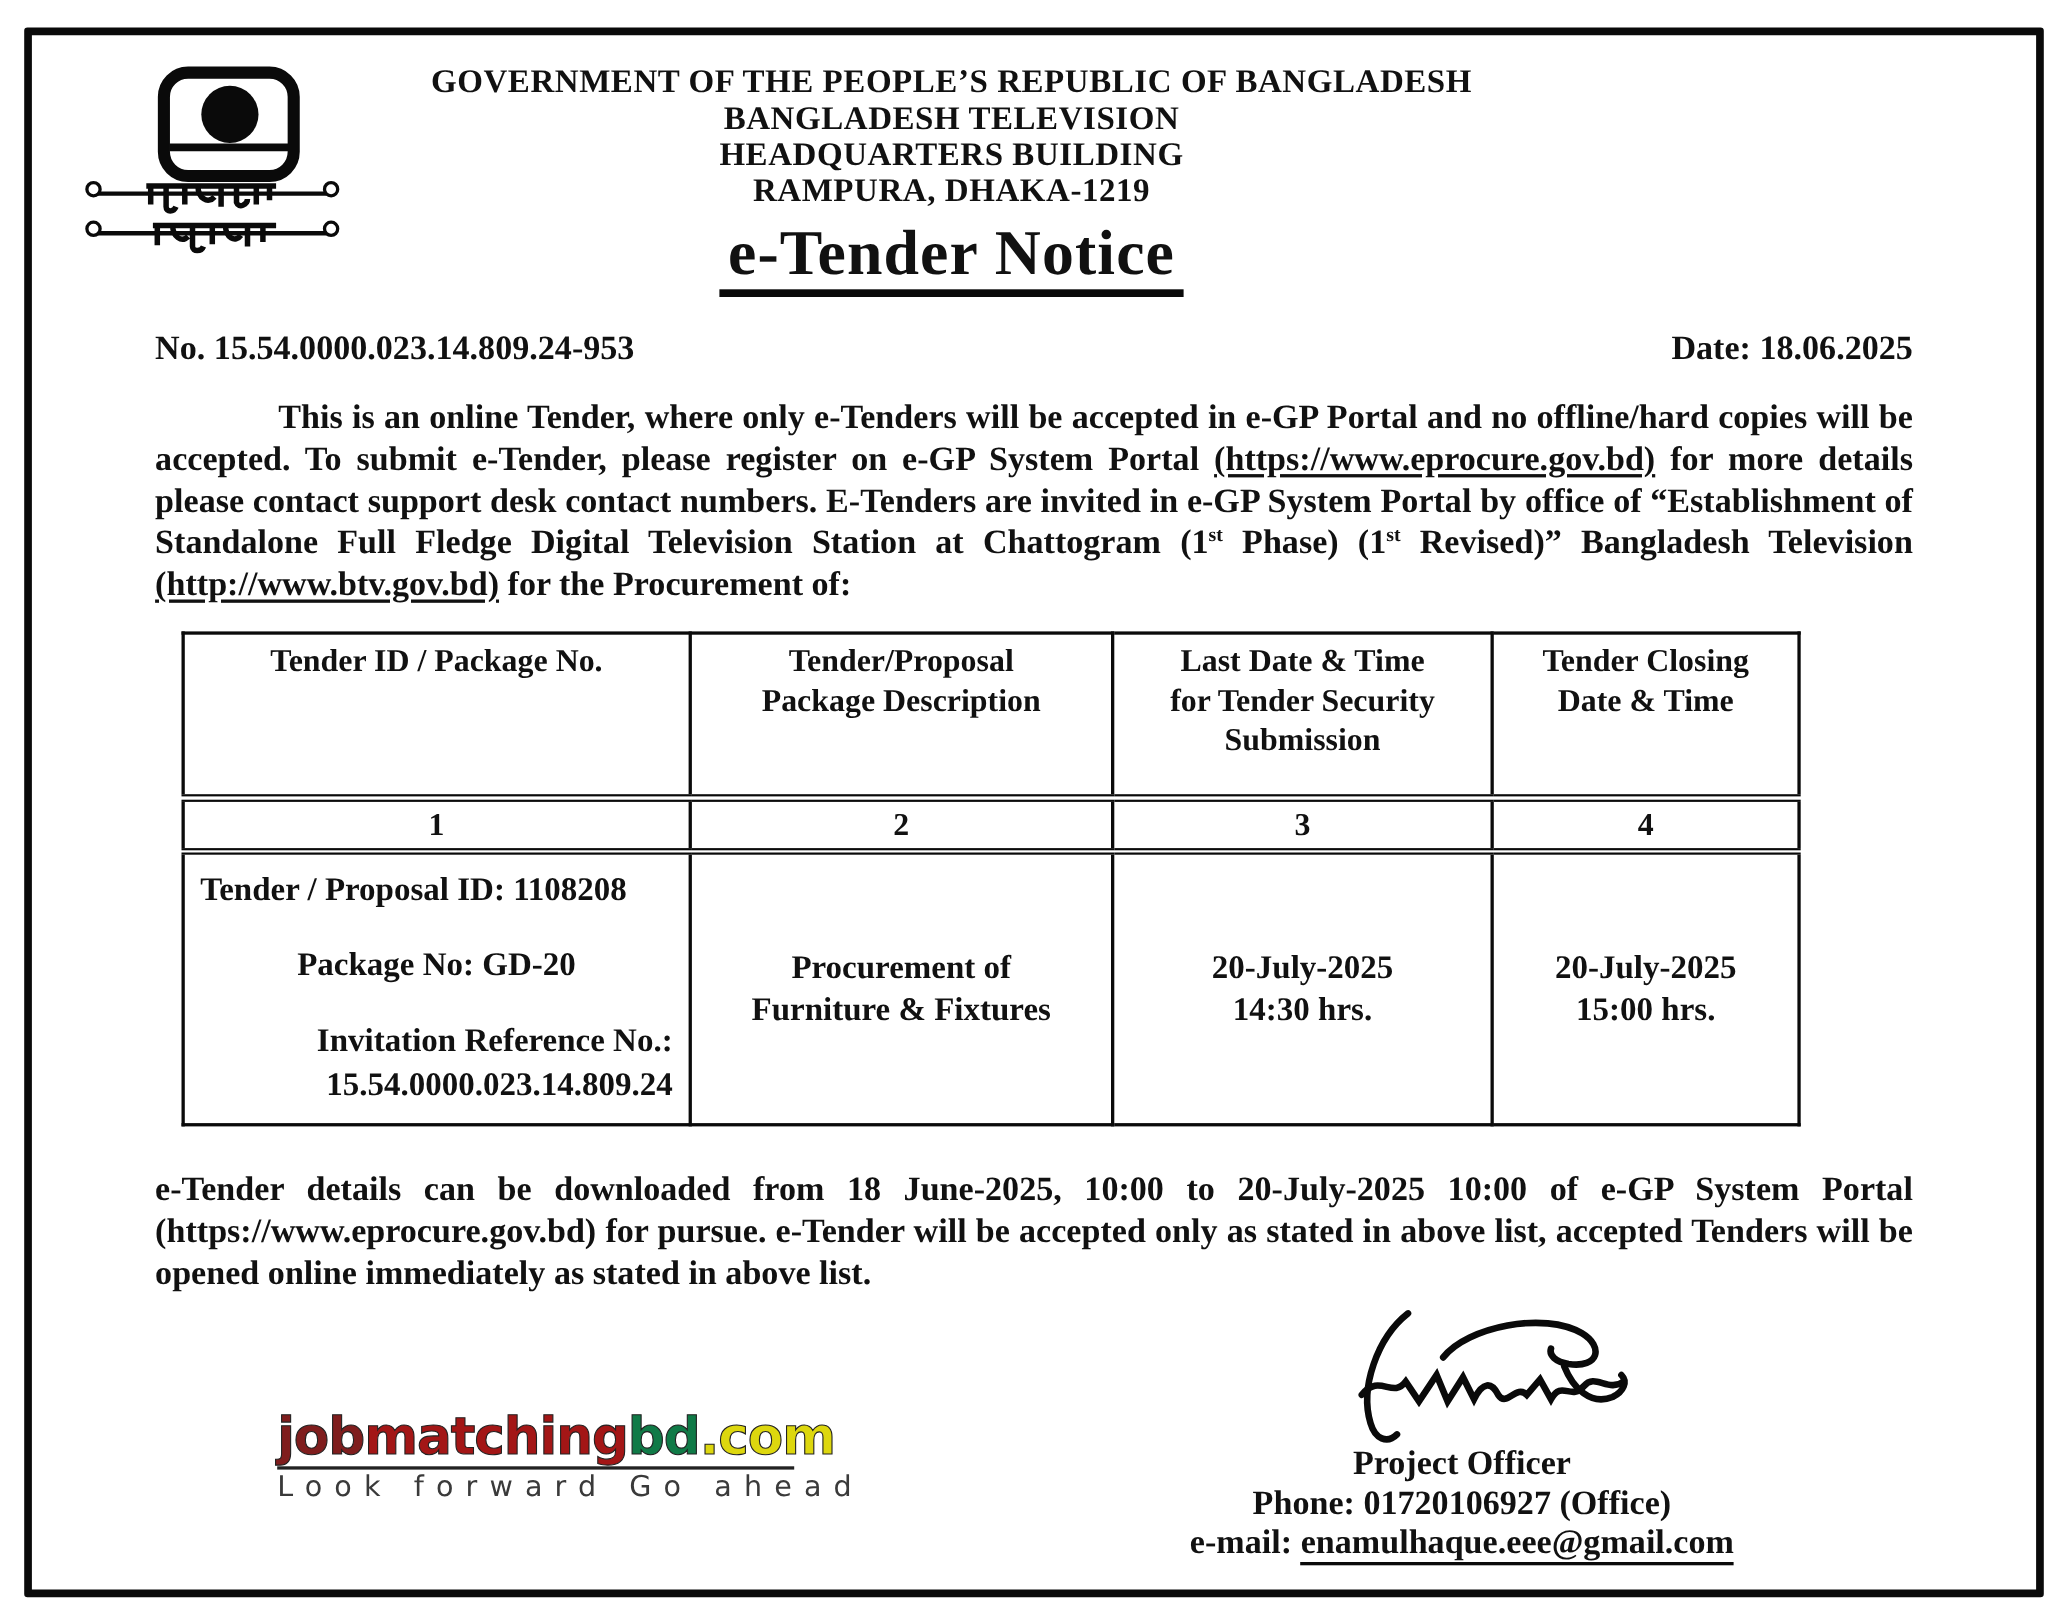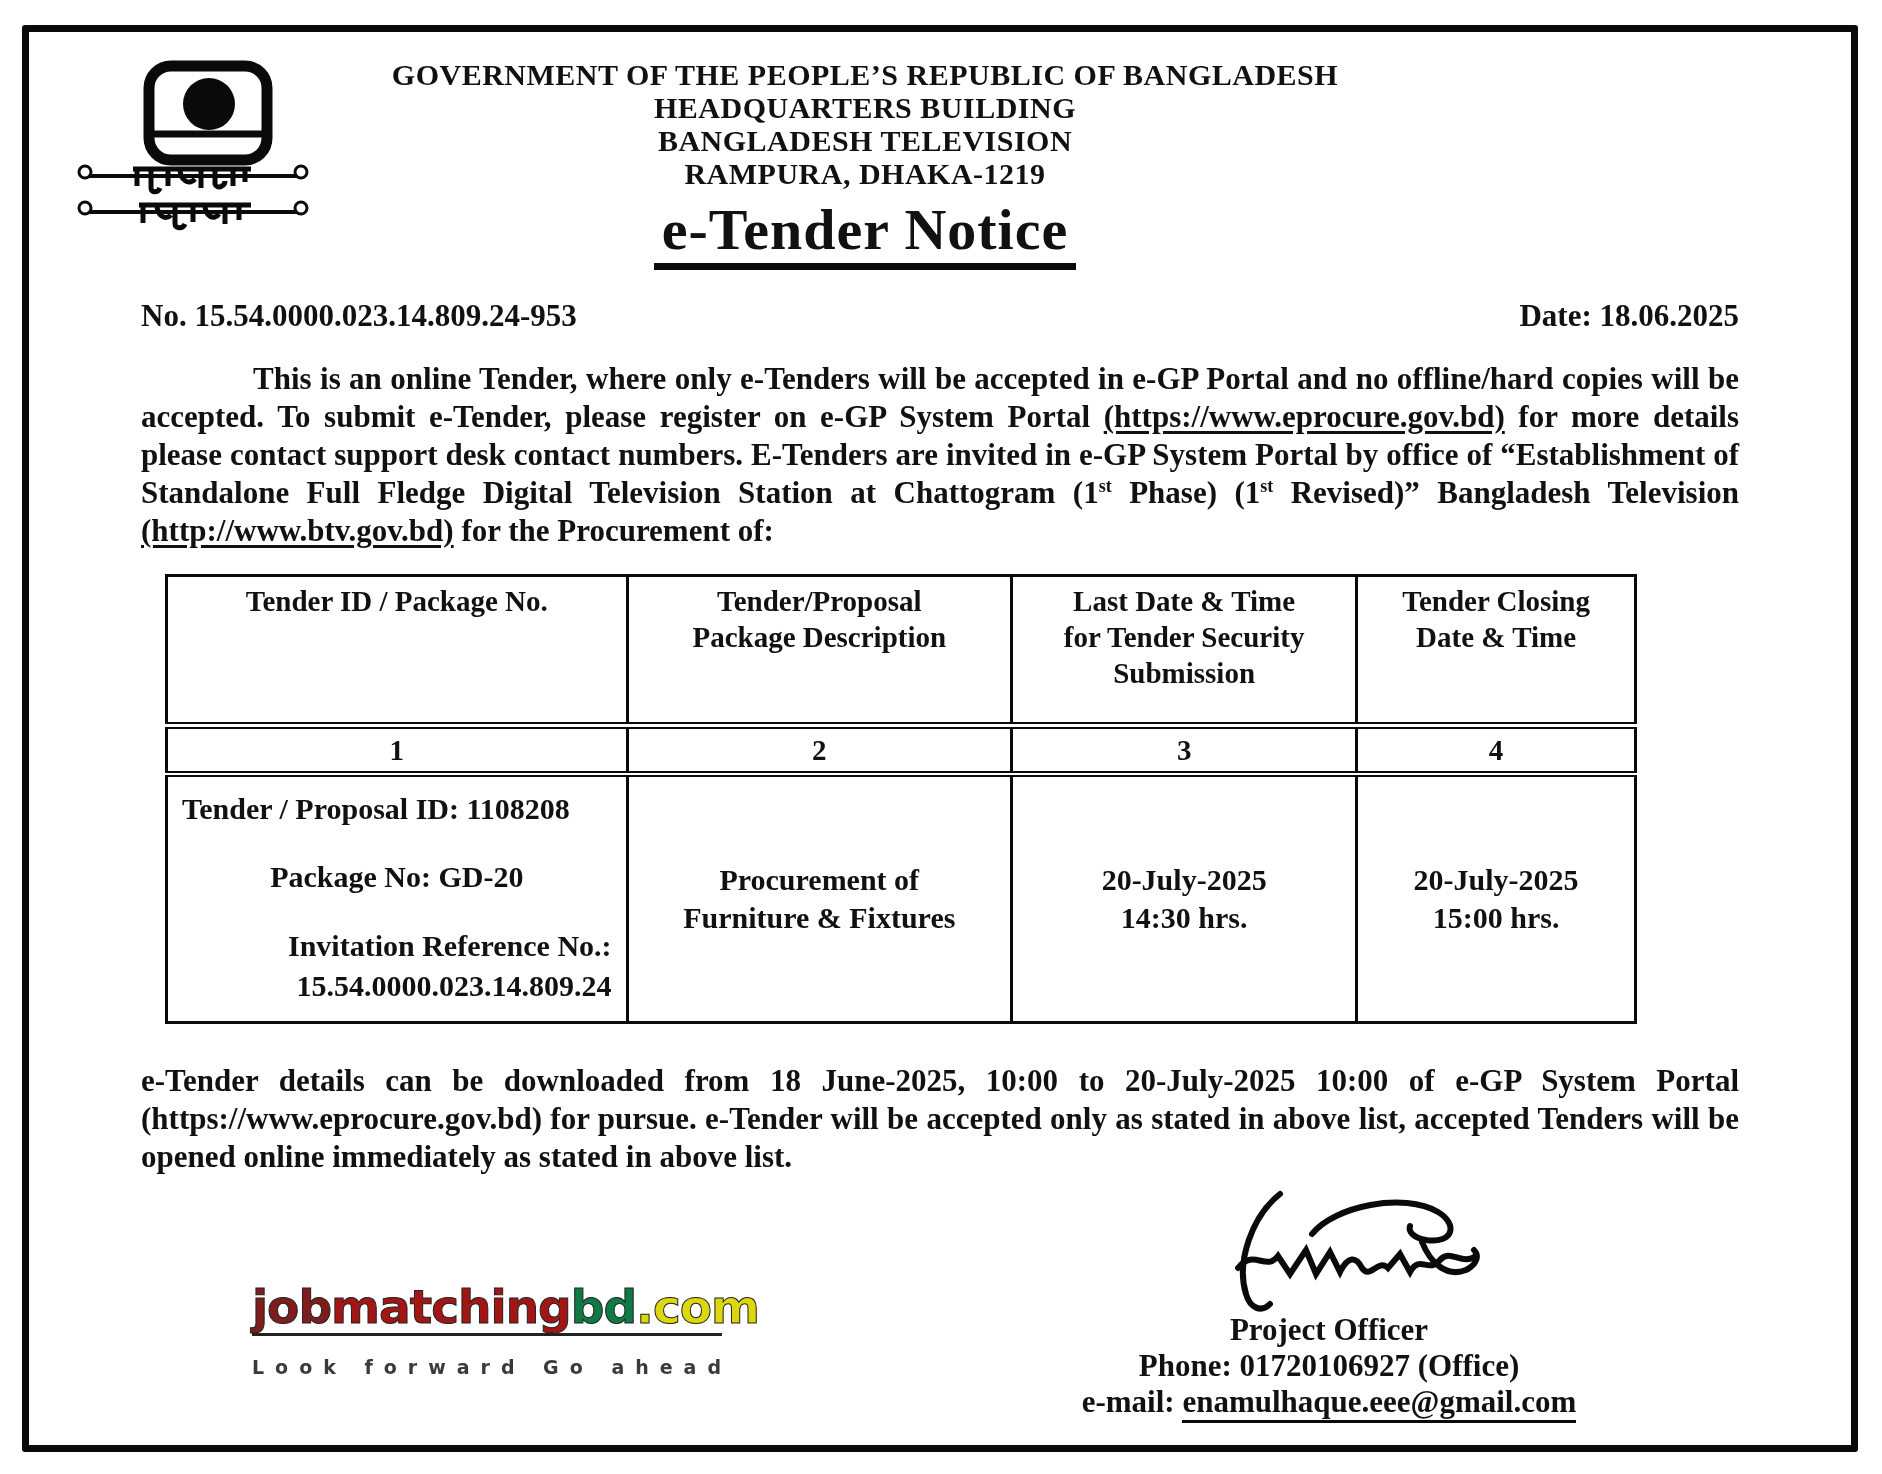--- a/index.html
+++ b/index.html
@@ -68,21 +68,21 @@
   .watermark{
     position:absolute;left:252px;top:1282px;width:470px;
     font-family:"DejaVu Sans","Liberation Sans",sans-serif;text-align:center;
   }
   .wm-word{
     font-size:47px;font-weight:bold;letter-spacing:-1px;line-height:50px;
     -webkit-text-stroke:1px #222;border-bottom:3px solid #222;
     padding-bottom:1px;white-space:nowrap;
   }
   .wm-tagline{
-    margin-top:20px;font-size:19px;font-weight:bold;letter-spacing:11px;
+    margin-top:1px;font-size:26px;font-weight:normal;letter-spacing:11px;
     white-space:nowrap;
   }
 </style>
 </head>
 <body>
 
 <div class="doc-border">
 
   <svg class="btv-logo" viewBox="0 0 240 190" role="img" aria-label="বাংলাদেশ টেলিভিশন">
     <rect x="76" y="6" width="118" height="94" rx="22" ry="22" fill="none" stroke="#0a0a0a" stroke-width="11"></rect>
@@ -95,22 +95,22 @@
     <path d="M60,109 h118 M64,109 v17 M78,109 v19 c0,5 7,5 9,0 M95,109 v17 M107,109 c0,11 9,17 15,10 M128,109 v19 M142,109 v15 c2,6 10,2 10,-3 M160,109 v17 M172,109 v13" fill="none" stroke="#0a0a0a" stroke-width="5"></path>
 
     <circle cx="12" cy="148" r="6" fill="none" stroke="#0a0a0a" stroke-width="3"></circle>
     <line x1="16" y1="152" x2="224" y2="152" stroke="#0a0a0a" stroke-width="4"></line>
     <circle cx="228" cy="148" r="6" fill="none" stroke="#0a0a0a" stroke-width="3"></circle>
     <path d="M66,145 h112 M70,145 v18 M84,145 c0,10 8,16 14,10 M102,145 v19 c0,5 8,5 10,0 M120,145 v17 M132,145 c0,11 9,16 14,9 M152,145 v19 M166,145 v15" fill="none" stroke="#0a0a0a" stroke-width="5"></path>
   </svg>
 
   <div class="header-block">
     <div class="org-line">GOVERNMENT OF THE PEOPLE’S REPUBLIC OF BANGLADESH</div>
+    <div class="org-line">BANGLADESH TELEVISION</div>
     <div class="org-line">HEADQUARTERS BUILDING</div>
-    <div class="org-line">BANGLADESH TELEVISION</div>
     <div class="org-line">RAMPURA, DHAKA-1219</div>
     <div class="doc-title">e-Tender Notice</div>
   </div>
 
   <div class="ref-row">
     <span>No. 15.54.0000.023.14.809.24-953</span>
     <span>Date: 18.06.2025</span>
   </div>
 
   <p class="intro">

